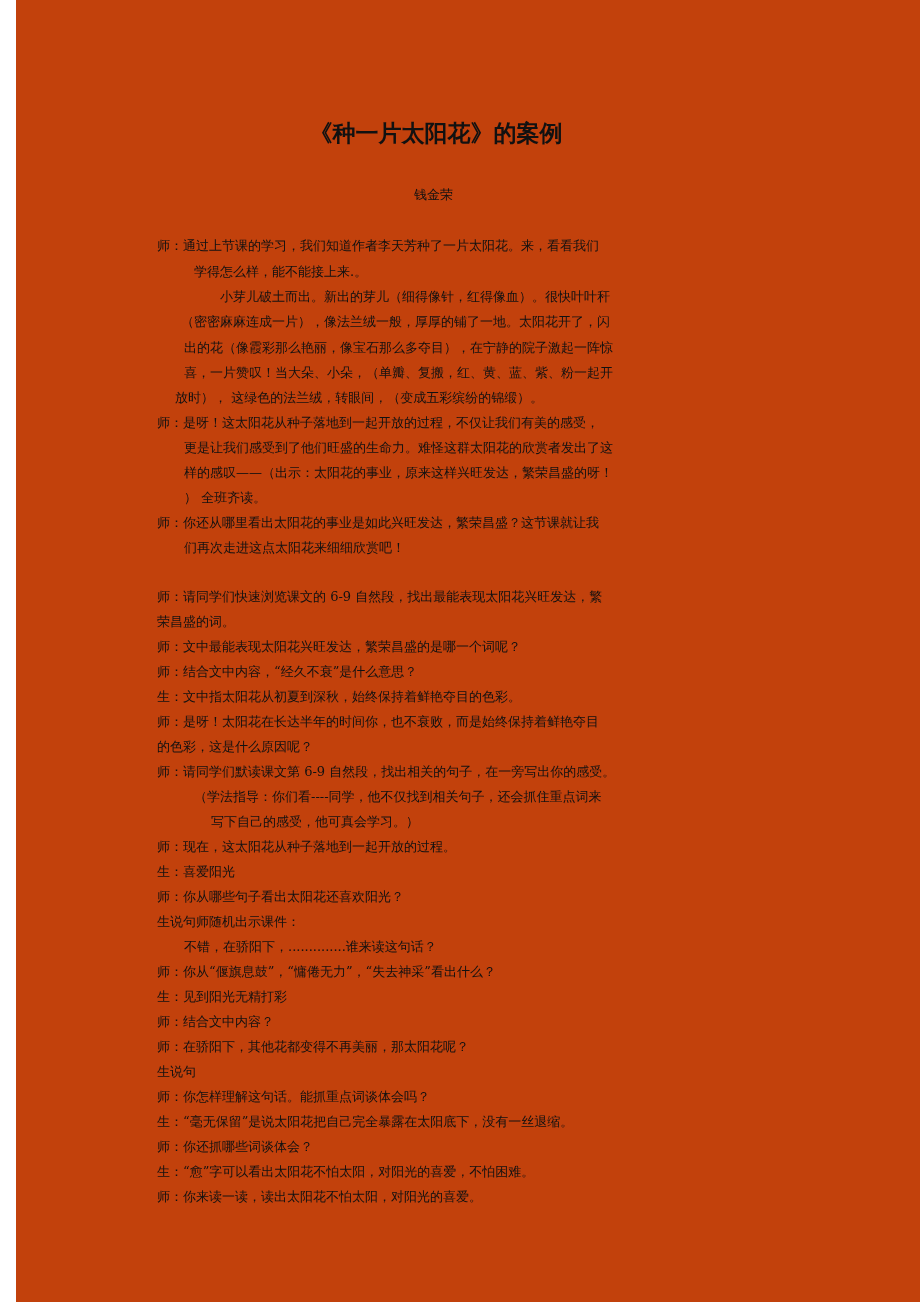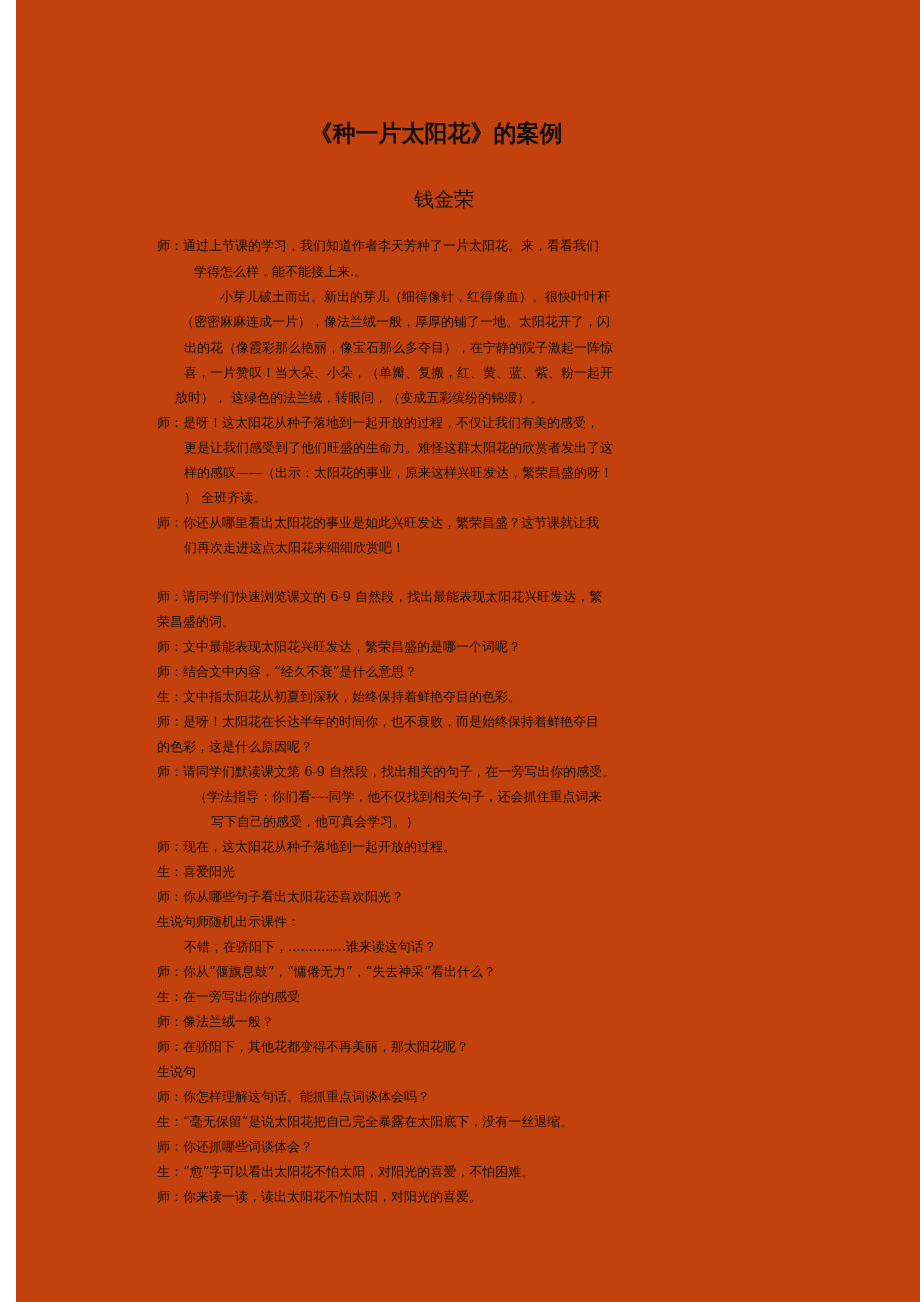--- a/index.html
+++ b/index.html
@@ -2,21 +2,21 @@
 <html><head>
 <meta charset="utf-8">
 <style>
   html, body { margin: 0; padding: 0; background: #ffffff; }
   body { width: 920px; height: 1302px; position: relative; overflow: hidden;
          font-family: "DejaVu Serif", "Liberation Serif", serif; color: #111; }
   .page { position: absolute; left: 0; top: 0; width: 920px; height: 1302px; background: #c2410c; margin-left: 16px; }
   .title { position: absolute; top: 118px; left: 0; width: 920px; text-align: center;
            font-family: "DejaVu Sans", "Liberation Sans", sans-serif; font-weight: bold;
            font-size: 23px; letter-spacing: 0px; padding-right: 80px; box-sizing: border-box; }
-  .author { position: absolute; top: 186px; left: 398px; font-size: 20px; }
+  .author { position: absolute; top: 186px; left: 398px; font-size: 13px; }
   .line { position: absolute; font-size: 13px; white-space: nowrap; line-height: 20px; }
 </style>
 </head>
 <body>
 
 <div class="page">
   <div class="title">《种一片太阳花》的案例</div>
   <div class="author">钱金荣</div>
   <div id="body-lines">
       <div class="line" style="left: 141px; top: 236px;">师：通过上节课的学习，我们知道作者李天芳种了一片太阳花。来，看看我们</div>
@@ -41,22 +41,22 @@
       <div class="line" style="left: 141px; top: 737px;">的色彩，这是什么原因呢？</div>
       <div class="line" style="left: 141px; top: 762px;">师：请同学们默读课文第 6-9 自然段，找出相关的句子，在一旁写出你的感受。</div>
       <div class="line" style="left: 178px; top: 787px;">（学法指导：你们看----同学，他不仅找到相关句子，还会抓住重点词来</div>
       <div class="line" style="left: 195px; top: 812px;">写下自己的感受，他可真会学习。）</div>
       <div class="line" style="left: 141px; top: 837px;">师：现在，这太阳花从种子落地到一起开放的过程。</div>
       <div class="line" style="left: 141px; top: 862px;">生：喜爱阳光</div>
       <div class="line" style="left: 141px; top: 887px;">师：你从哪些句子看出太阳花还喜欢阳光？</div>
       <div class="line" style="left: 141px; top: 912px;">生说句师随机出示课件：</div>
       <div class="line" style="left: 168px; top: 937px;">不错，在骄阳下，..............谁来读这句话？</div>
       <div class="line" style="left: 141px; top: 962px;">师：你从“偃旗息鼓”，“慵倦无力”，“失去神采”看出什么？</div>
-      <div class="line" style="left: 141px; top: 987px;">生：在一旁写出你的感受</div>
-      <div class="line" style="left: 141px; top: 1012px;">师：像法兰绒一般？</div>
+      <div class="line" style="left: 141px; top: 987px;">生：见到阳光无精打彩</div>
+      <div class="line" style="left: 141px; top: 1012px;">师：结合文中内容？</div>
       <div class="line" style="left: 141px; top: 1037px;">师：在骄阳下，其他花都变得不再美丽，那太阳花呢？</div>
       <div class="line" style="left: 141px; top: 1062px;">生说句</div>
       <div class="line" style="left: 141px; top: 1087px;">师：你怎样理解这句话。能抓重点词谈体会吗？</div>
       <div class="line" style="left: 141px; top: 1112px;">生：“毫无保留”是说太阳花把自己完全暴露在太阳底下，没有一丝退缩。</div>
       <div class="line" style="left: 141px; top: 1137px;">师：你还抓哪些词谈体会？</div>
       <div class="line" style="left: 141px; top: 1162px;">生：“愈”字可以看出太阳花不怕太阳，对阳光的喜爱，不怕困难。</div>
       <div class="line" style="left: 141px; top: 1187px;">师：你来读一读，读出太阳花不怕太阳，对阳光的喜爱。</div>
     </div>
 </div>
 

